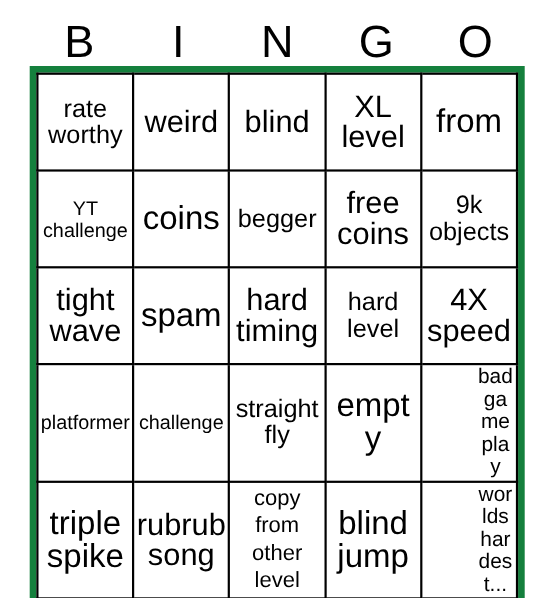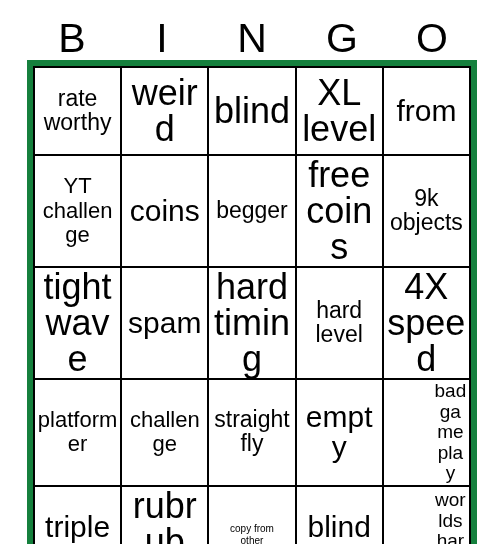--- a/index.html
+++ b/index.html
@@ -61,25 +61,25 @@
     background: #ffffff;
     overflow: hidden;
   }
   .cell-text {
     display: block;
     line-height: 1.02;
     word-break: break-word;
     white-space: pre-line;
   }
   
-  .fs-xs  { font-size: 10px; line-height: 1.25; }
-  .fs-sm  { font-size: 22px; line-height: 1.12; }
+  .fs-xs  { font-size: 20px; line-height: 1.25; }
+  .fs-sm  { font-size: 18px; line-height: 1.12; }
   .fs-md  { font-size: 19px;   line-height: 1.08; margin-left: 48px; }
   .fs-lg  { font-size: 23px;   line-height: 1.04; }
-  .fs-xl  { font-size: 36px;   line-height: 1.0;  }
+  .fs-xl  { font-size: 28px;   line-height: 1.0;  }
   .fs-xxl { font-size: 30px;   line-height: 1.0;  }
 </style>
 </head>
 <body>
 
 <div id="bingo-card">
 
   <div id="header-row">
     <div class="header-letter">B</div>
     <div class="header-letter">I</div>

